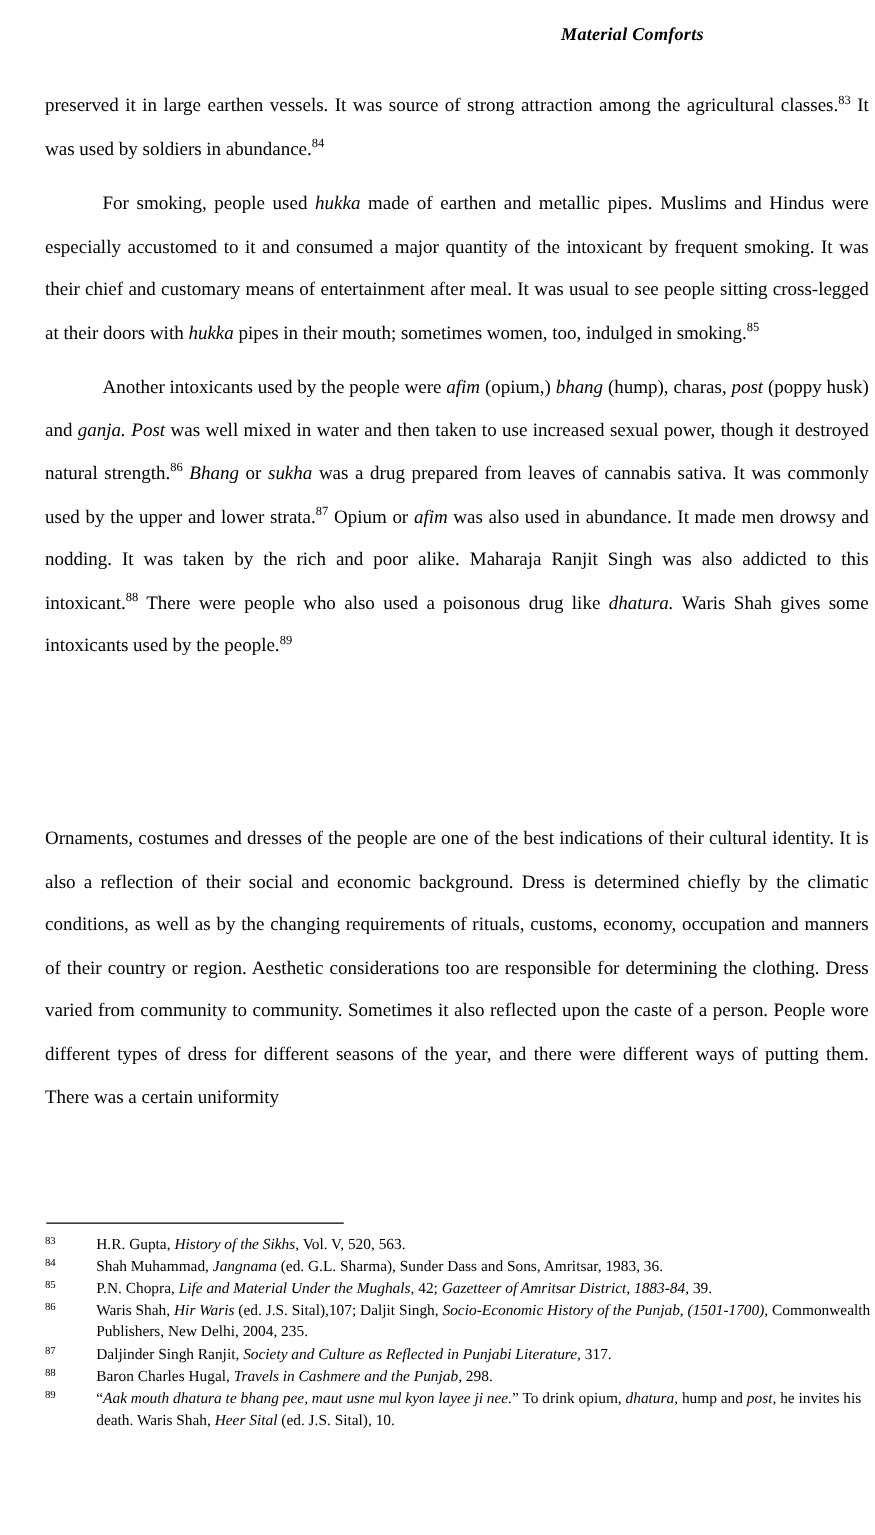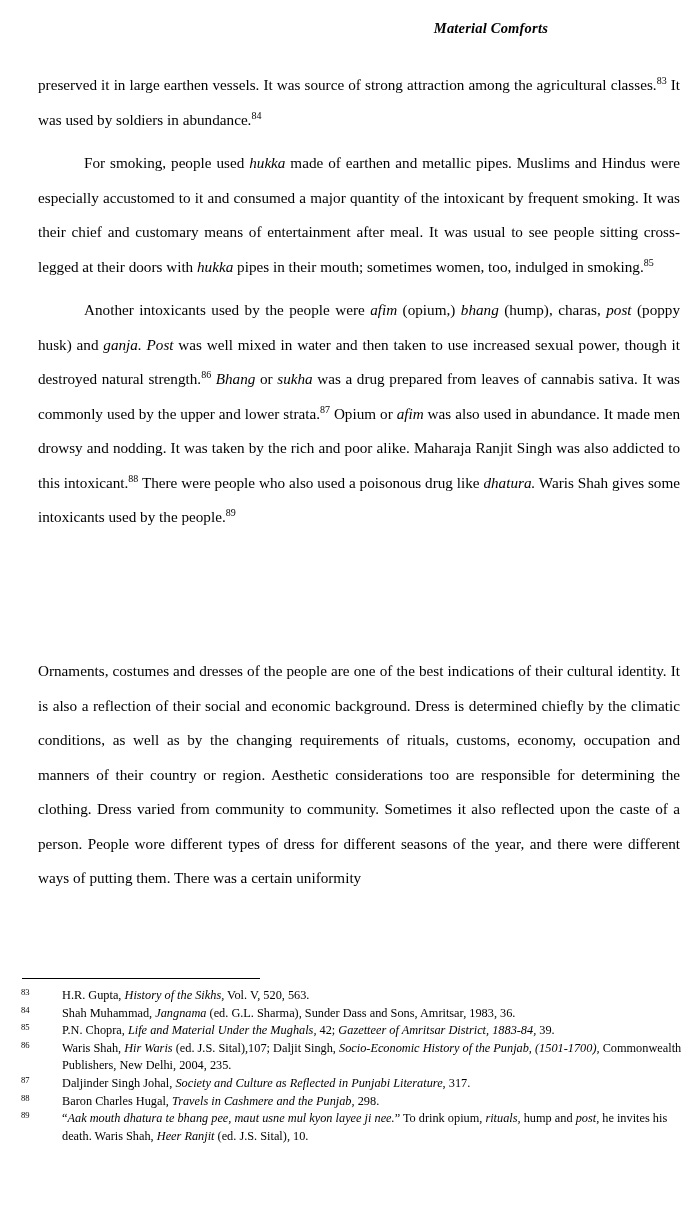--- a/index.html
+++ b/index.html
@@ -12,21 +12,21 @@
     height: 1228px;
     position: relative;
     overflow: hidden;
     font-family: "Liberation Serif", "DejaVu Serif", serif;
     color: #000000;
     -webkit-font-smoothing: antialiased;
   }
 
   .page {
     position: absolute;
-    left: 0; top: 0;
+    left: 15px; top: 0;
     width: 568px;
     height: 1228px;
   }
 
   
   .running-head {
     position: absolute;
     top: 20px;
     right: 20px;
     font-style: italic;
@@ -38,21 +38,21 @@
 
   
   .body-block {
     position: absolute;
     left: 21px;
     top: 68px;
     width: 659px;
   }
 
   p.para {
-    margin: 0 0 0 17px;
+    margin: 0 0 0 0;
     text-align: justify;
     text-justify: inter-word;
     font-size: 15.2px;
     line-height: 34.5px;
     text-indent: 0;
   }
   p.para.indented {
     text-indent: 46px;
   }
   p.para + p.para {
@@ -154,27 +154,27 @@
         <div class="fn-item">
           <span class="fn-num">85</span>
           <span class="fn-text"><span>P.N. Chopra, </span><span class="it">Life and Material Under the Mughals,</span><span> 42; </span><span class="it">Gazetteer of Amritsar District, 1883-84,</span><span> 39.</span></span>
         </div>
         <div class="fn-item">
           <span class="fn-num">86</span>
           <span class="fn-text"><span>Waris Shah, </span><span class="it">Hir Waris</span><span> (ed. J.S. Sital),107; Daljit Singh, </span><span class="it">Socio-Economic History of the Punjab, (1501-1700),</span><span> Commonwealth Publishers, New Delhi, 2004, 235.</span></span>
         </div>
         <div class="fn-item">
           <span class="fn-num">87</span>
-          <span class="fn-text"><span>Daljinder Singh Johal, </span><span class="it">Society and Culture as Reflected in Punjabi Literature</span><span>, 317.</span></span>
+          <span class="fn-text"><span>Daljinder Singh Ranjit, </span><span class="it">Society and Culture as Reflected in Punjabi Literature</span><span>, 317.</span></span>
         </div>
         <div class="fn-item">
           <span class="fn-num">88</span>
           <span class="fn-text"><span>Baron Charles Hugal, </span><span class="it">Travels in Cashmere and the Punjab</span><span>, 298.</span></span>
         </div>
         <div class="fn-item">
           <span class="fn-num">89</span>
-          <span class="fn-text"><span>“</span><span class="it">Aak mouth dhatura te bhang pee, maut usne mul kyon layee ji nee.</span><span>” To drink opium, </span><span class="it">rituals,</span><span> hump and </span><span class="it">post</span><span>, he invites his death. Waris Shah, </span><span class="it">Heer Ranjit</span><span> (ed. J.S. Sital), 10.</span></span>
+          <span class="fn-text"><span>“</span><span class="it">Aak mouth dhatura te bhang pee, maut usne mul kyon layee ji nee.</span><span>” To drink opium, </span><span class="it">dhatura,</span><span> hump and </span><span class="it">post</span><span>, he invites his death. Waris Shah, </span><span class="it">Heer Sital</span><span> (ed. J.S. Sital), 10.</span></span>
         </div>
       </div>
   </div>
 
 
 </div>
 
 </body></html>

